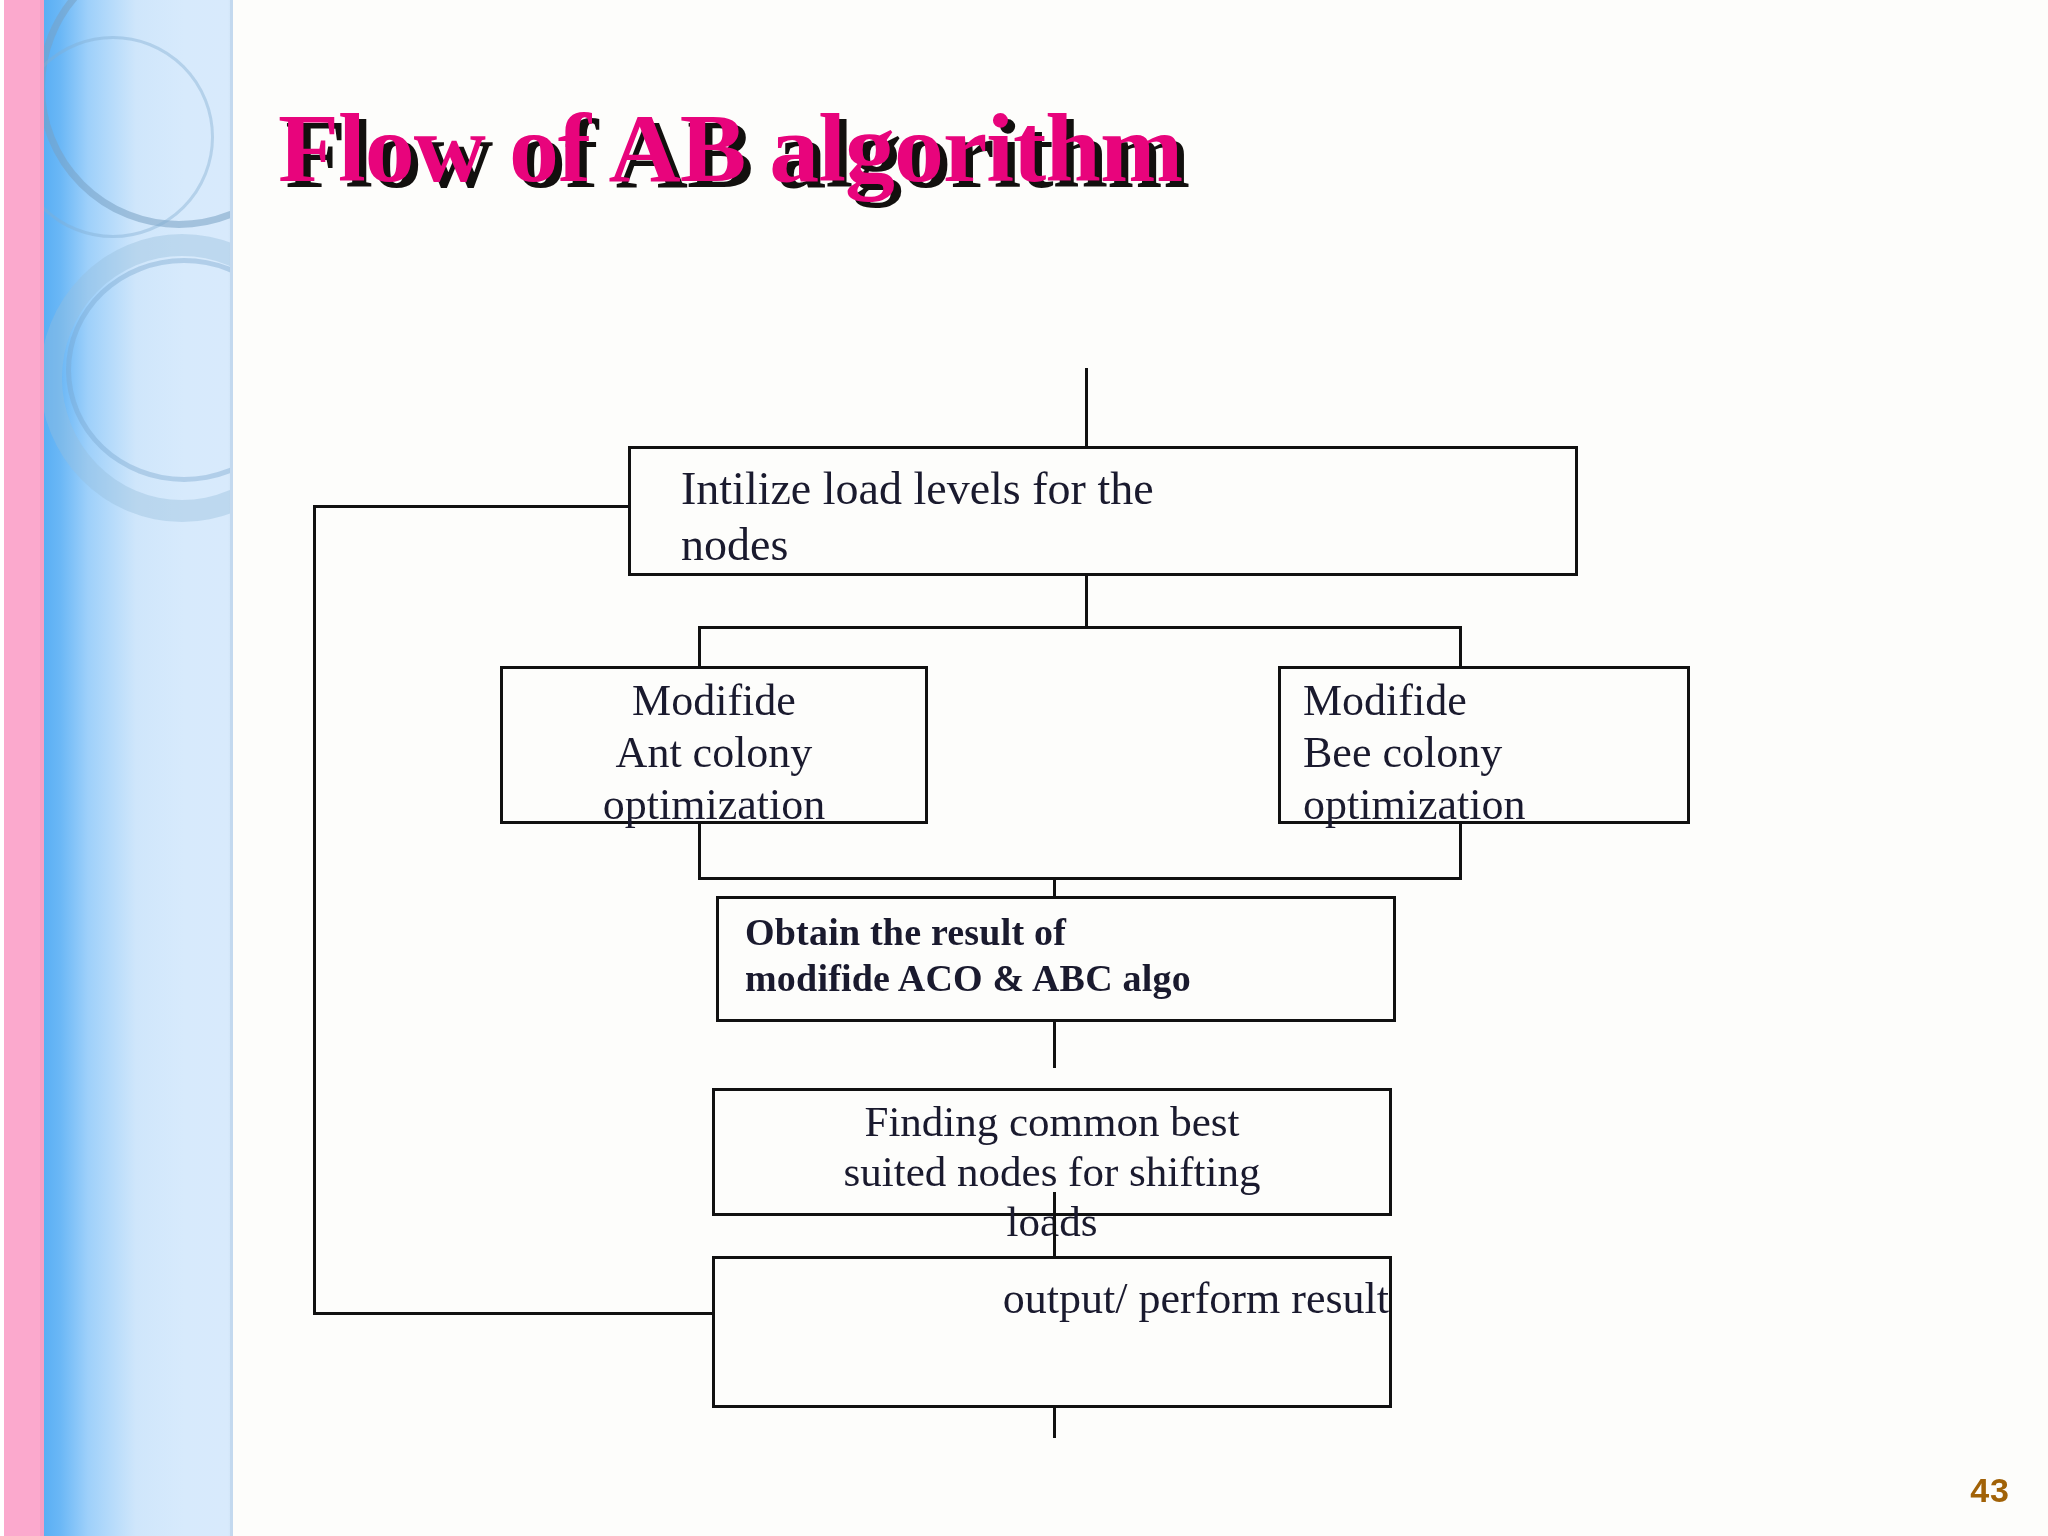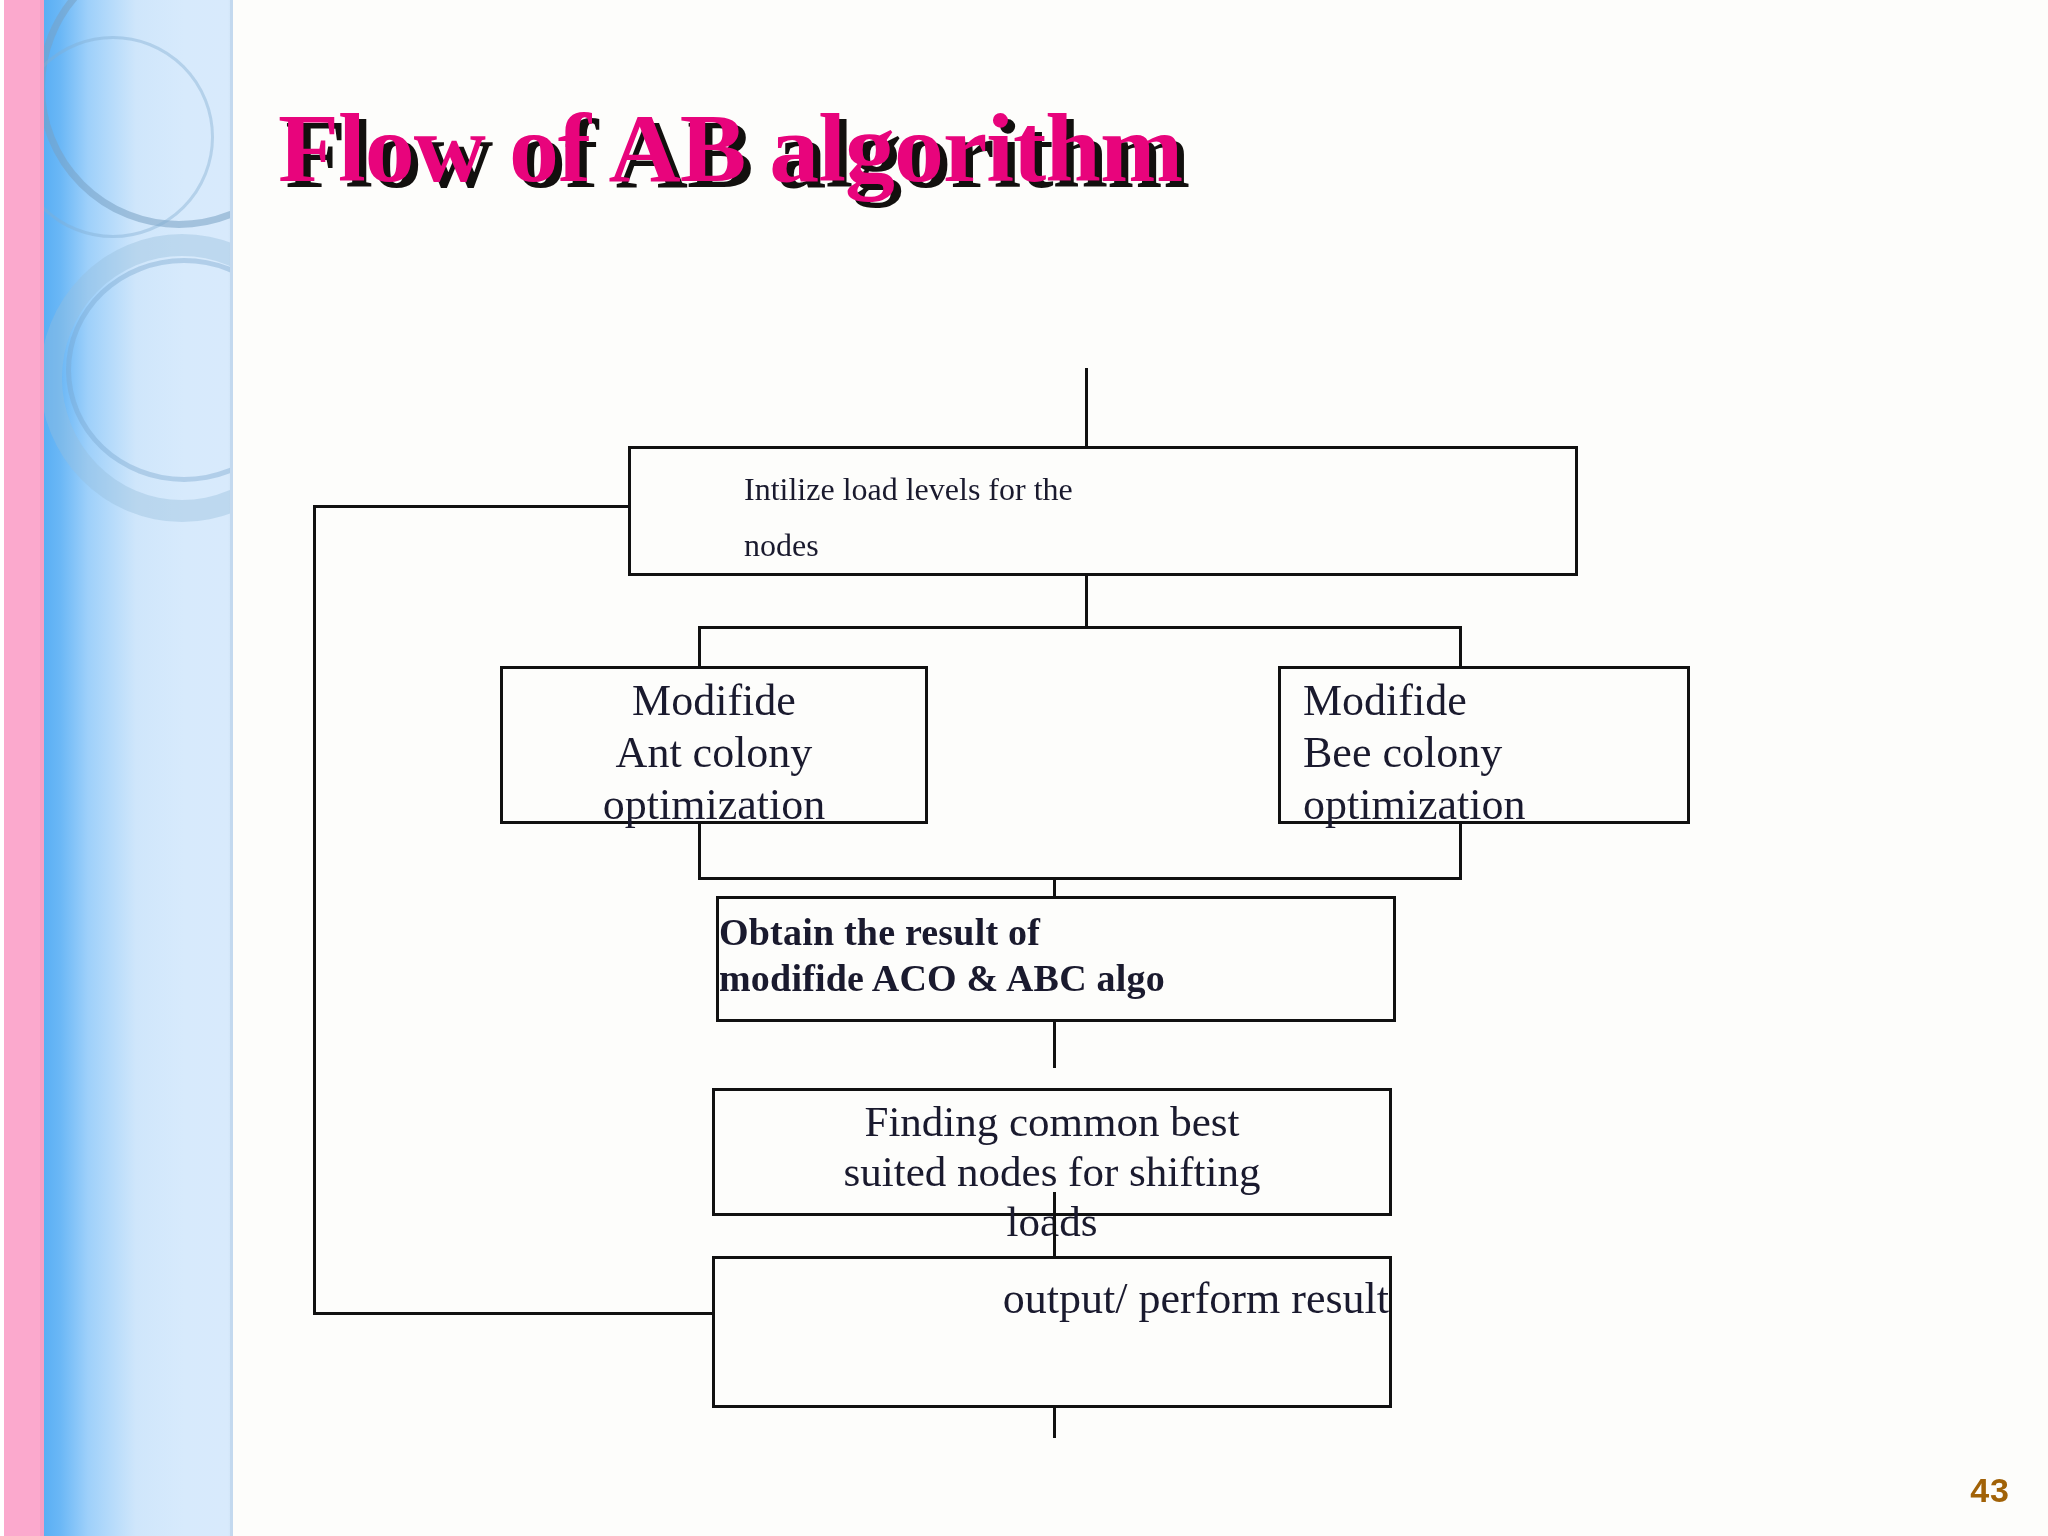--- a/index.html
+++ b/index.html
@@ -145,23 +145,23 @@
     left: 786px; top: 300px;
     width: 600px; height: 68px;
     font-size: 46px;
   }
   #box-init {
     left: 628px; top: 446px;
     width: 950px; height: 130px;
   }
   #box-init .txt {
     top: 12px;
-    padding-left: 113px;
+    padding-left: 50px;
     padding-right: 24px;
-    font-size: 32px;
+    font-size: 46px;
     line-height: 56px;
     text-align: left;
   }
   #box-aco {
     left: 500px; top: 666px;
     width: 428px; height: 158px;
   }
   #box-aco .txt {
     top: 6px;
     font-size: 44px;
@@ -178,20 +178,21 @@
     font-size: 44px;
     line-height: 52px;
     text-align: left;
   }
   #box-obtain {
     left: 716px; top: 896px;
     width: 680px; height: 126px;
   }
   #box-obtain .txt {
     top: 10px;
+    padding-left: 26px;
     font-size: 38px;
     line-height: 46px;
     font-weight: bold;
     letter-spacing: 0.2px;
     text-align: left;
   }
   #box-finding {
     left: 712px; top: 1088px;
     width: 680px; height: 128px;
   }

